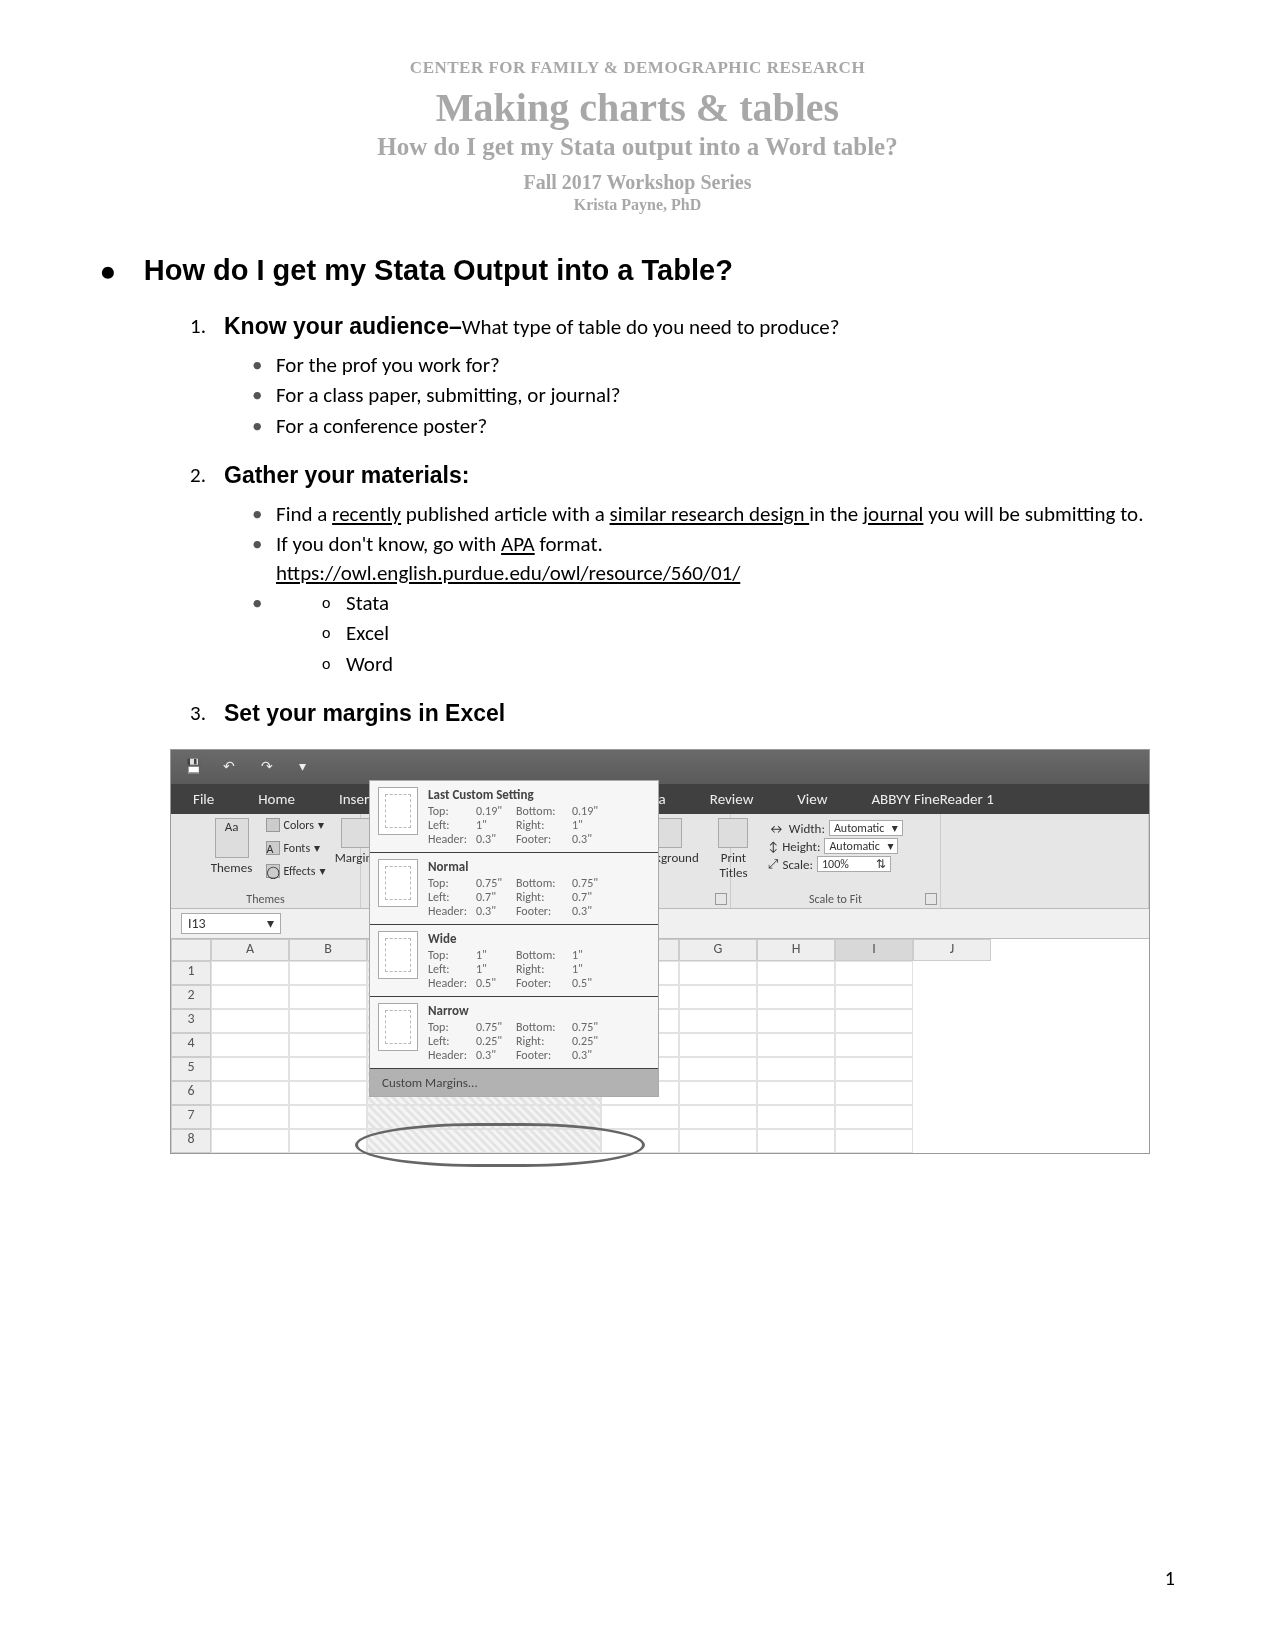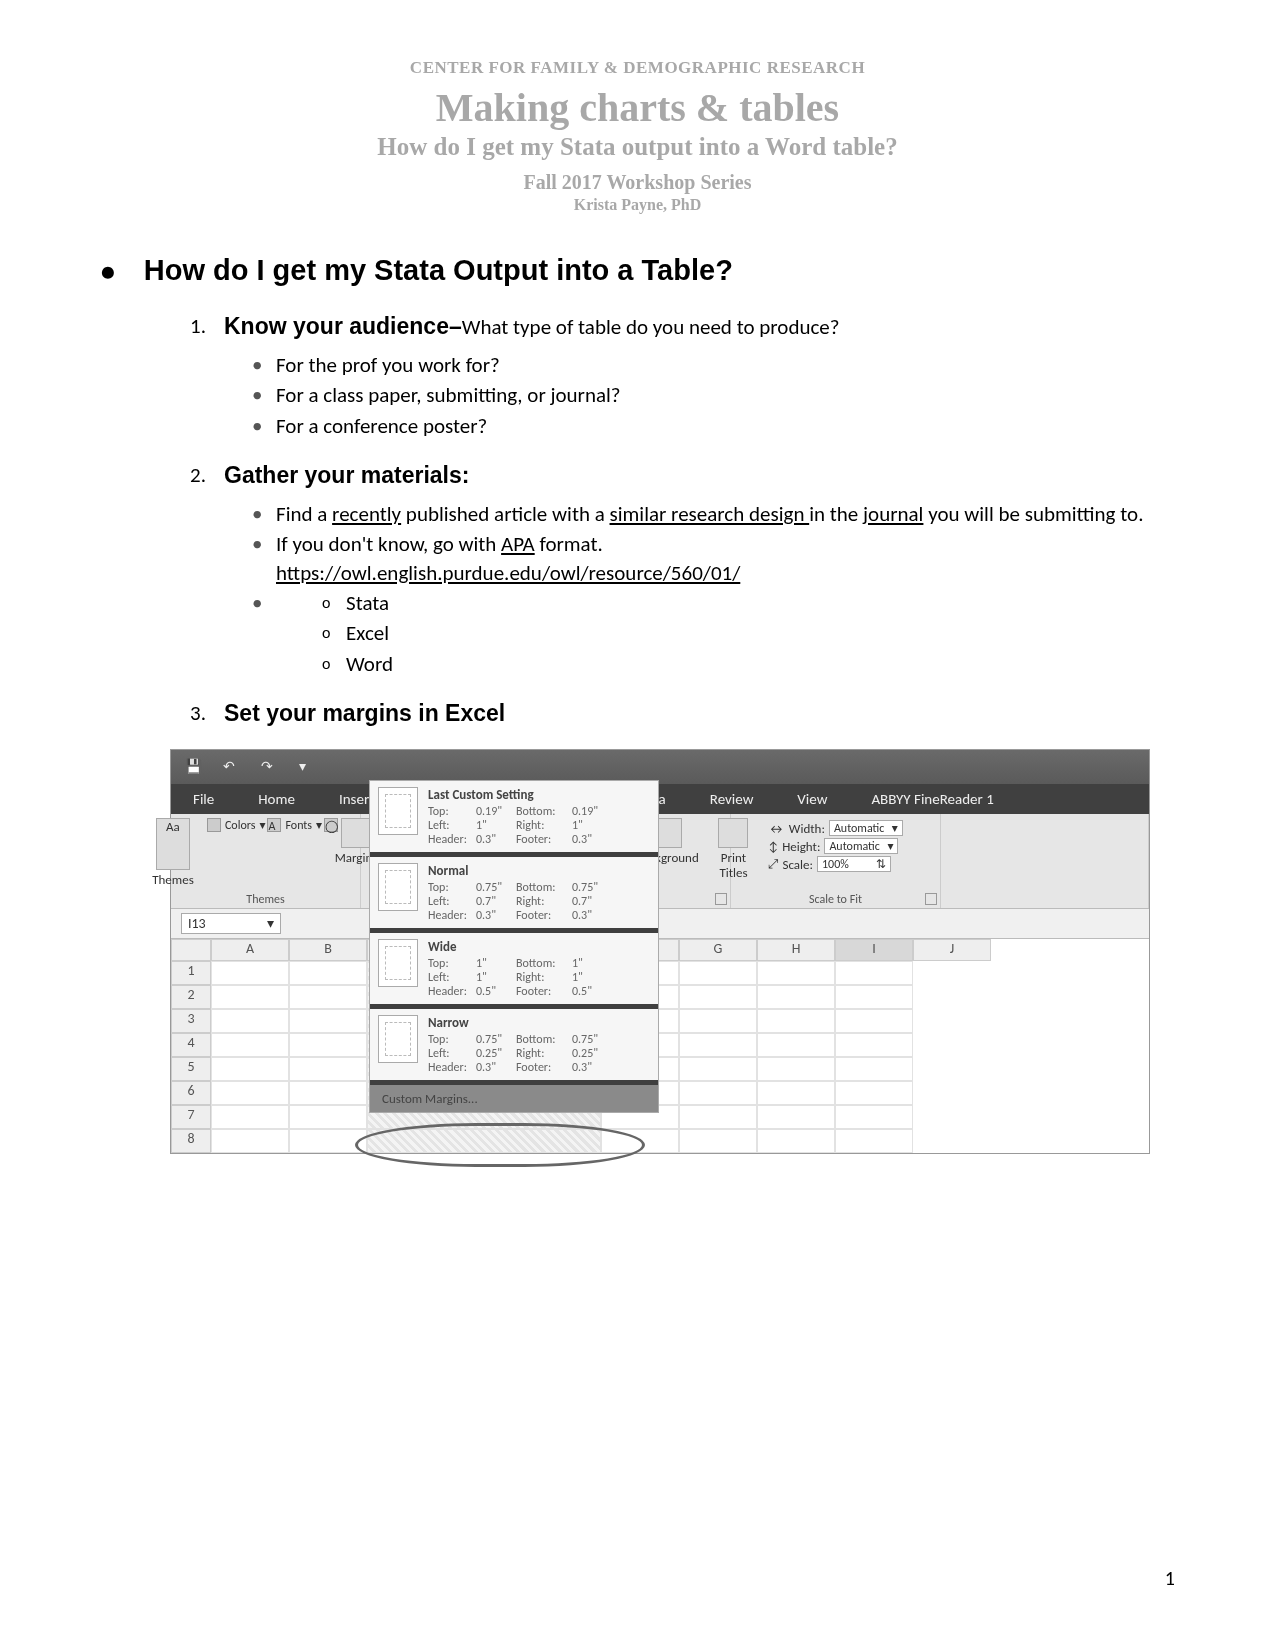--- a/index.html
+++ b/index.html
@@ -160,25 +160,25 @@
     font-size: 13px;
     min-width: 52px;
     text-align: center;
   }
   .rbtn .ricon {
     width: 30px; height: 30px;
     background: #ddd;
     border: 1px solid #aaa;
     margin-bottom: 2px;
   }
-  .rbtn .ricon.big { width: 34px; height: 52px; text-align: center; }
+  .rbtn .ricon.big { width: 34px; height: 40px; text-align: center; }
   .themes-left {
     display: flex;
-    flex-direction: row;
-    gap: 2px;
+    flex-direction: column;
+    gap: 9px;
     font-size: 12px;
   }
   .themes-left .row { display: flex; align-items: center; gap: 4px; }
   .themes-left .sq { width: 14px; height: 14px; background: #ccc; border: 1px solid #999; }
   .scale-row { display: flex; align-items: center; gap: 4px; font-size: 13px; }
   .scale-row .fld {
     border: 1px solid #aaa;
     background: #fff;
     padding: 0 4px;
     font-size: 12px;
@@ -256,21 +256,21 @@
     background: #f6f6f6;
     border: 1px solid #aaa;
     z-index: 10;
     font-size: 13px;
     color: #444;
   }
   .dd-item {
     display: flex;
     gap: 10px;
     padding: 6px 8px;
-    border-bottom: 5px solid #0c4a6e;
+    border-bottom: 1px solid #0c4a6e;
   }
   .dd-icon {
     width: 40px;
     height: 48px;
     border: 1px solid #aaa;
     background: #fff;
     position: relative;
     flex-shrink: 0;
   }
   .dd-icon::after {
@@ -283,21 +283,21 @@
   .dd-title { font-weight: bold; margin-bottom: 2px; }
   .dd-grid {
     display: grid;
     grid-template-columns: 48px 40px 56px 40px;
     font-size: 12px;
     color: #666;
     row-gap: 0;
   }
   .dd-custom {
     padding: 6px 12px;
-    background: #0ea5e9;
+    background: #eab308;
   }
   .custom-oval {
     position: absolute;
     left: 184px;
     bottom: -6px;
     width: 290px;
     height: 44px;
     border: 3px solid #666;
     border-radius: 50%/60%;
     z-index: 20;

